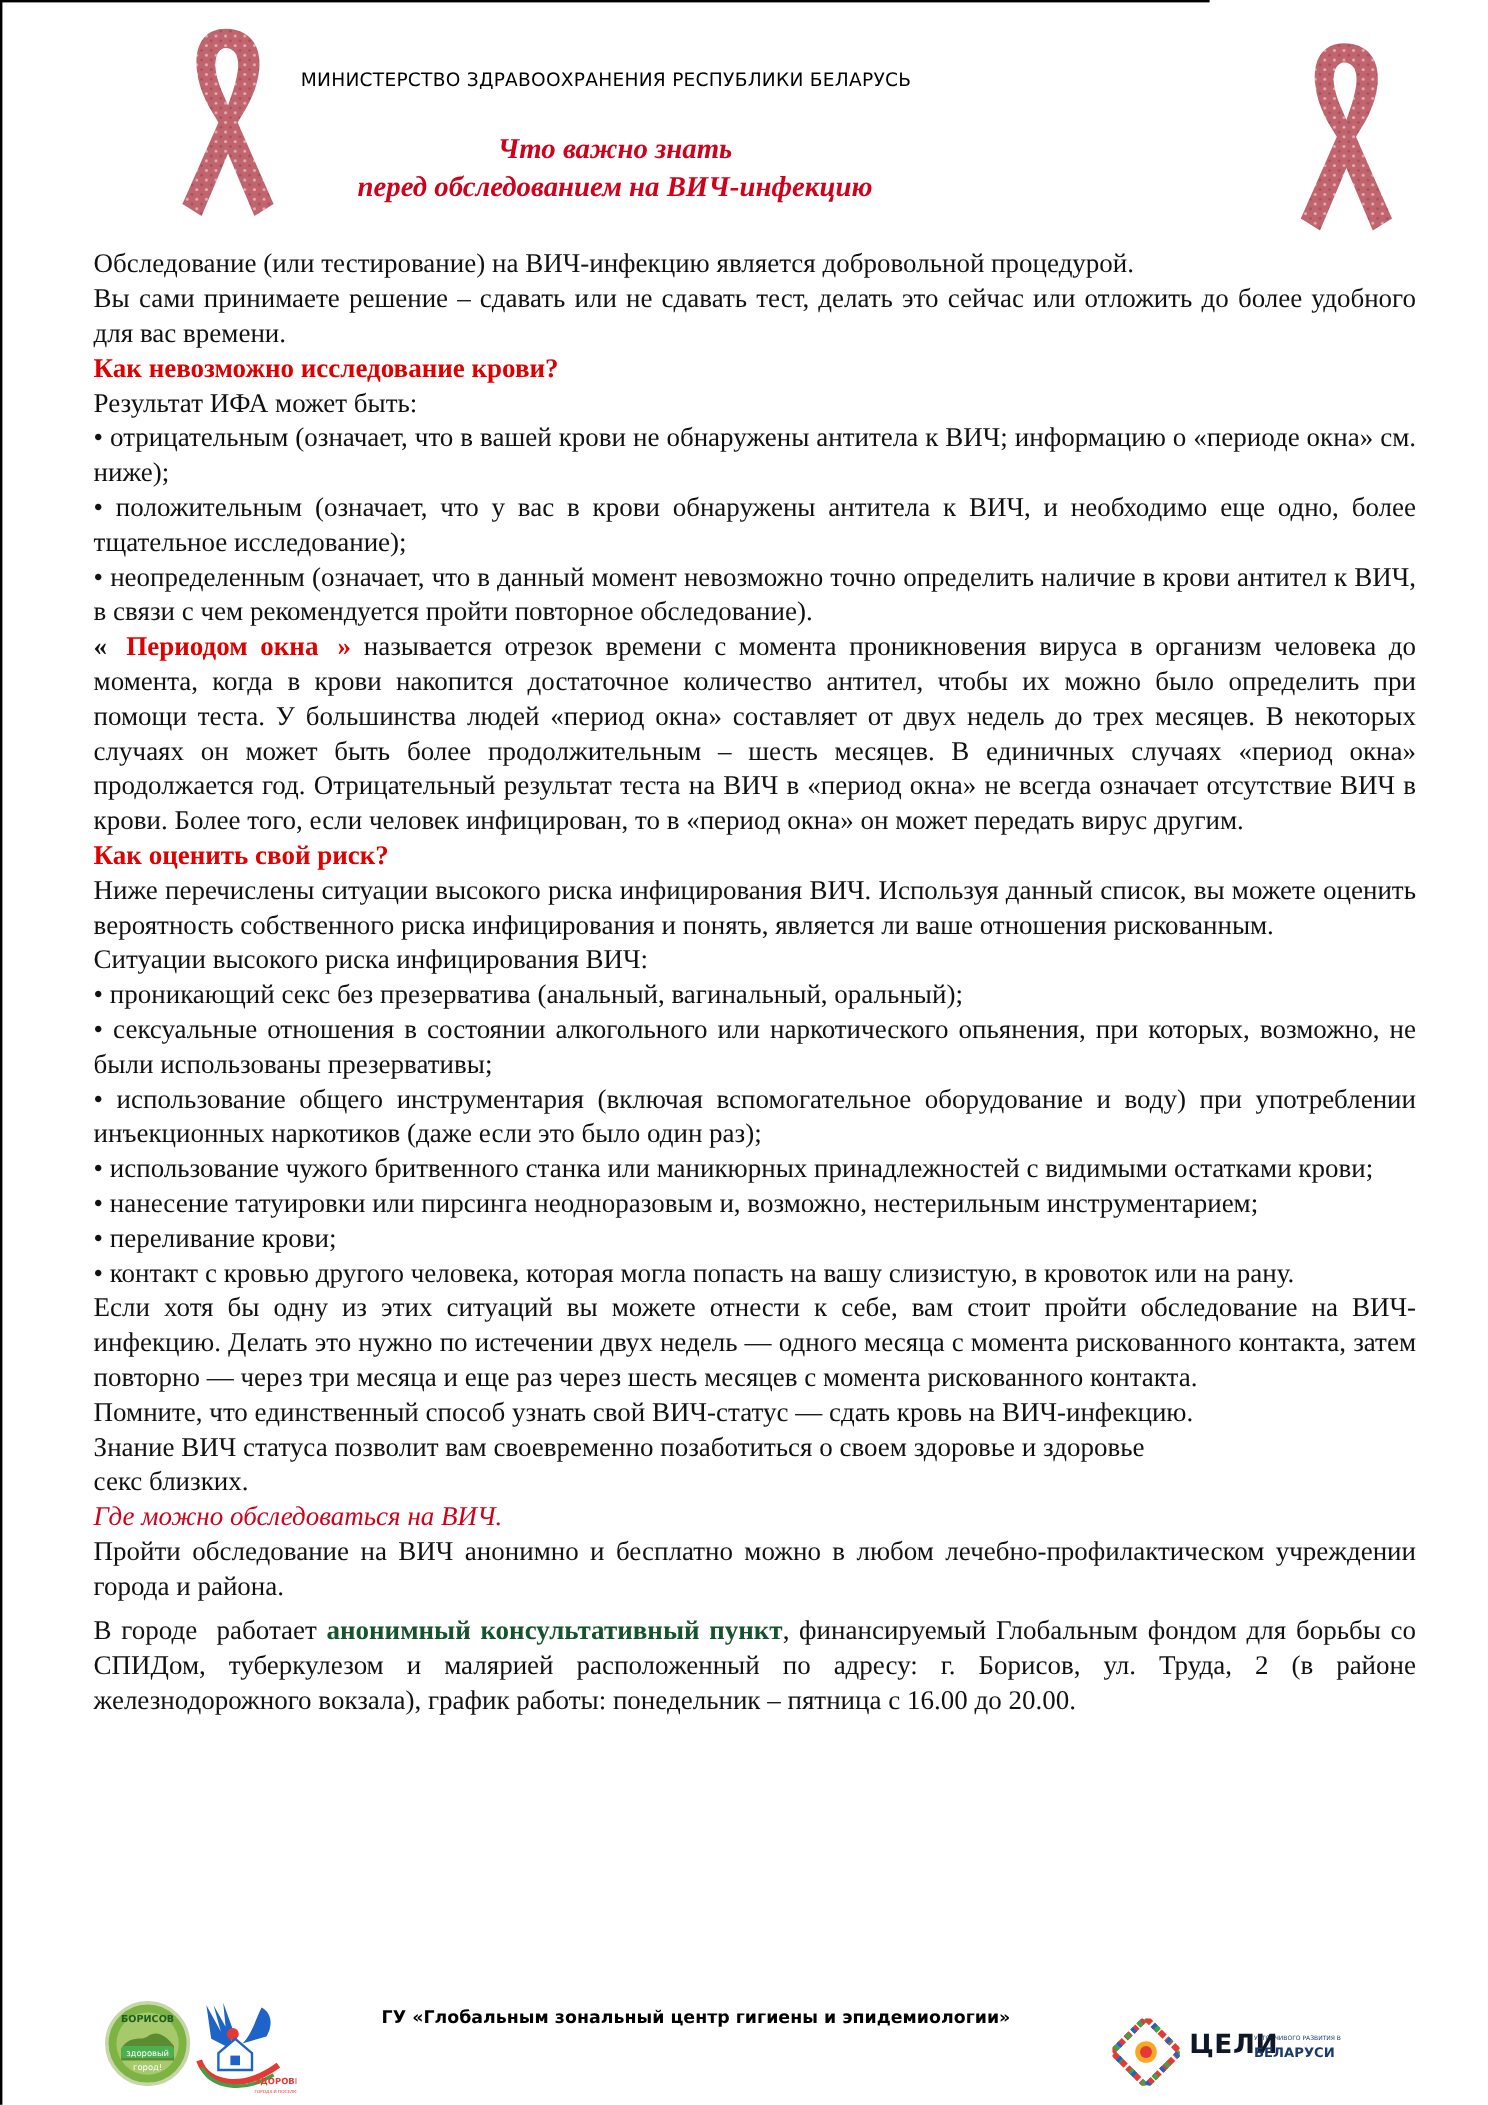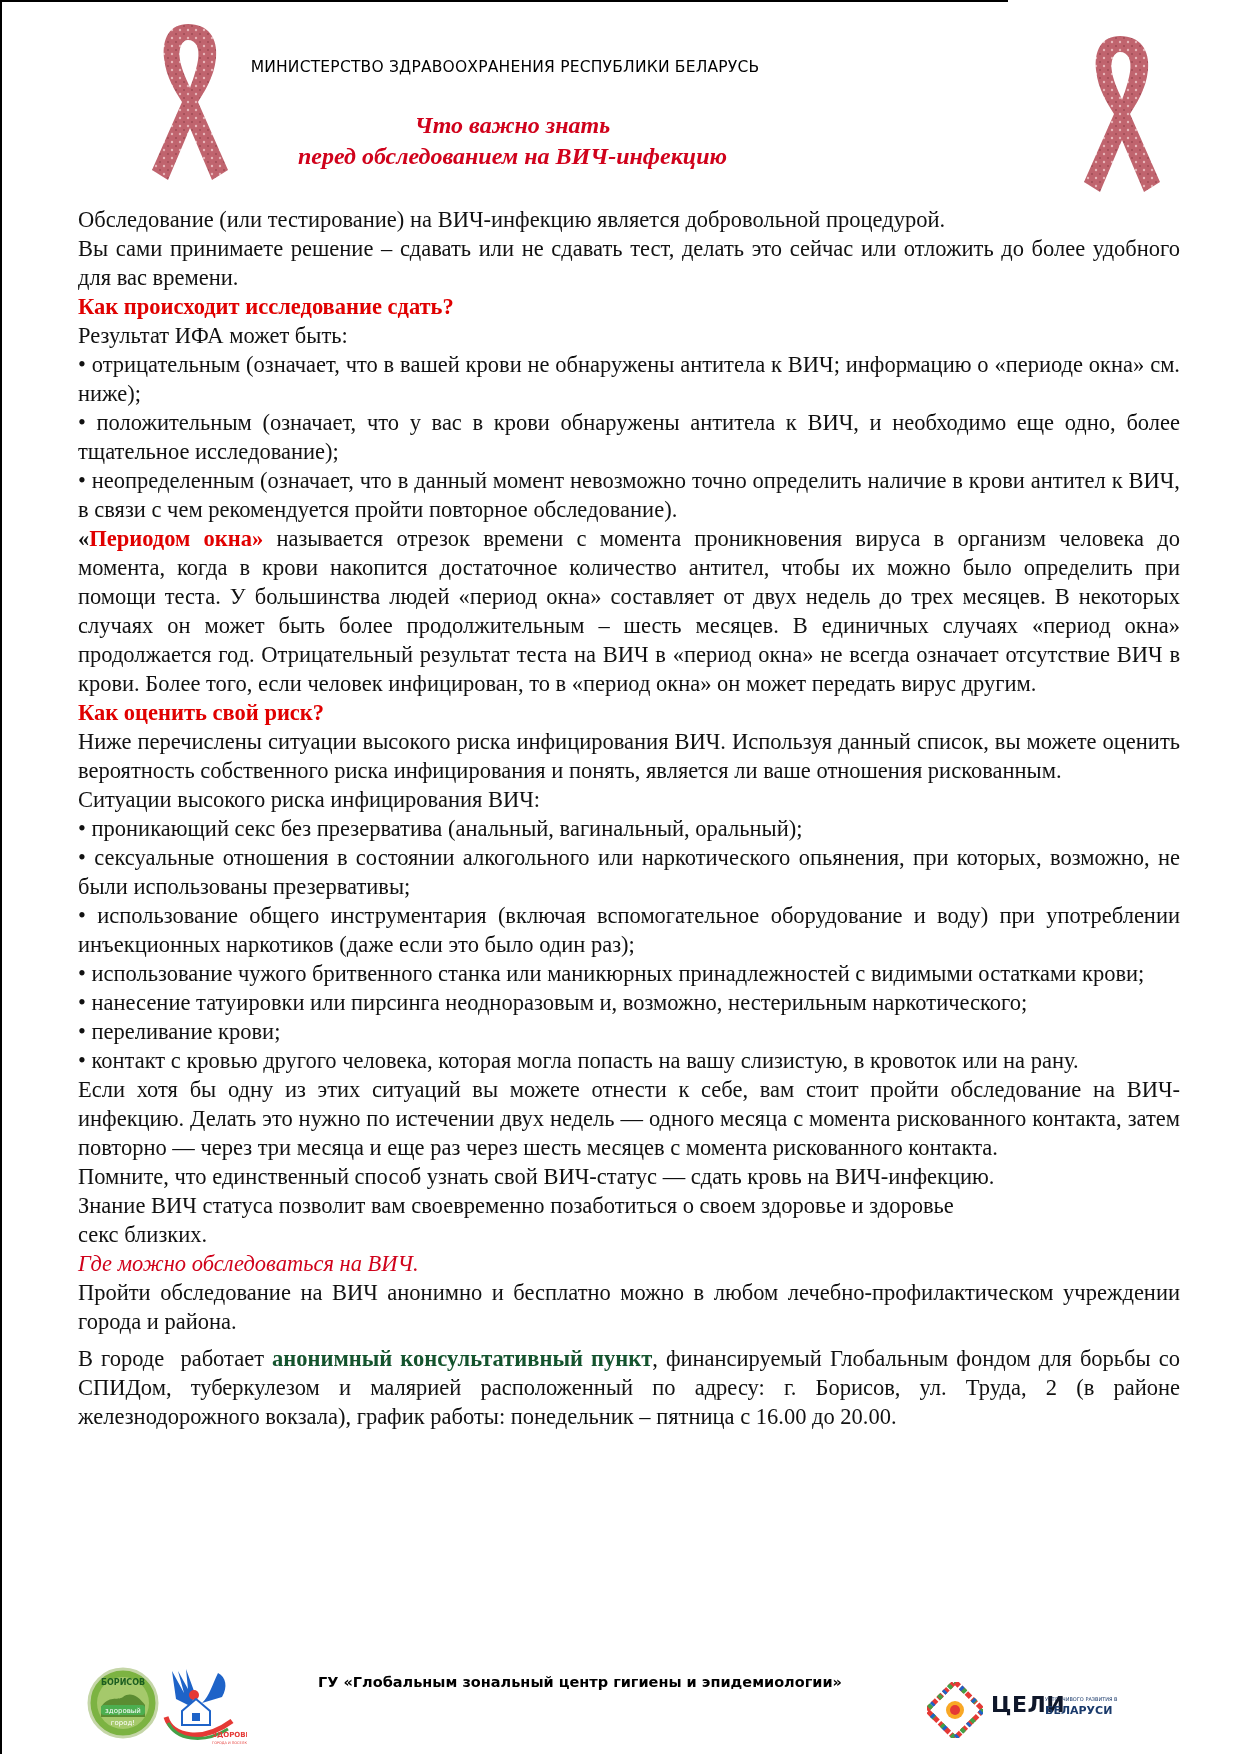--- a/index.html
+++ b/index.html
@@ -22,21 +22,21 @@
     font-size: 24px; line-height: 31px; color: #d0021b;
   }
   .body {
     position: absolute; left: 76px; width: 1102px; top: 203px;
     font-family: "Liberation Serif", serif; font-size: 22.5px; line-height: 29px;
     color: #111; text-align: justify;
   }
   .body p { margin: 0; }
   .h-red { color: #e00000; font-weight: bold; }
   .i-red { color: #d0021b; font-style: italic; }
-  .b-red { color: #e00000; font-weight: bold; }
+  .b-red { color: #e00000; font-weight: bold; margin-left: 16px; }
   .b-blue { color: #14532d; font-weight: bold; }
   .gap { margin-top: 8px !important; }
   .footer-text {
     position: absolute; left: 316px; top: 1672px;
     font-family: "DejaVu Sans", sans-serif; font-weight: bold; font-size: 14.5px; color: #000;
   }
   .logo { position: absolute; }
   .logo-borisov { left: 85px; top: 1665px; width: 72px; height: 72px; }
   .logo-healthy { left: 160px; top: 1665px; width: 85px; height: 80px; }
   .logo-goals { left: 925px; top: 1680px; width: 200px; height: 56px; }
@@ -79,35 +79,35 @@
 
   <div class="title">
     <div>Что важно знать</div>
     <div>перед обследованием на ВИЧ-инфекцию</div>
   </div>
 
   <div class="body">
     <p>Обследование (или тестирование) на ВИЧ-инфекцию является добровольной процедурой.</p>
     <p>Вы сами принимаете решение – сдавать или не сдавать тест, делать это сейчас или отложить до более удобного для вас времени.</p>
 
-    <p class="h-red">Как происходит исследование сдать?</p>
+    <p class="h-red">Как невозможно исследование крови?</p>
     <p>Результат ИФА может быть:</p>
     <p>• отрицательным (означает, что в вашей крови не обнаружены антитела к ВИЧ; информацию о «периоде окна» см. ниже);</p>
     <p>• положительным (означает, что у вас в крови обнаружены антитела к ВИЧ, и необходимо еще одно, более тщательное исследование);</p>
     <p>• неопределенным (означает, что в данный момент невозможно точно определить наличие в крови антител к ВИЧ, в связи с чем рекомендуется пройти повторное обследование).</p>
     <p><span style="font-weight:bold">«</span><span class="b-red">Периодом окна</span><span class="b-red">»</span><span> называется отрезок времени с момента проникновения вируса в организм человека до момента, когда в крови накопится достаточное количество антител, чтобы их можно было определить при помощи теста. У большинства людей «период окна» составляет от двух недель до трех месяцев. В некоторых случаях он может быть более продолжительным – шесть месяцев. В единичных случаях «период окна» продолжается год. Отрицательный результат теста на ВИЧ в «период окна» не всегда означает отсутствие ВИЧ в крови. Более того, если человек инфицирован, то в «период окна» он может передать вирус другим.</span></p>
 
     <p class="h-red">Как оценить свой риск?</p>
     <p>Ниже перечислены ситуации высокого риска инфицирования ВИЧ. Используя данный список, вы можете оценить вероятность собственного риска инфицирования и понять, является ли ваше отношения рискованным.</p>
     <p>Ситуации высокого риска инфицирования ВИЧ:</p>
     <p>• проникающий секс без презерватива (анальный, вагинальный, оральный);</p>
     <p>• сексуальные отношения в состоянии алкогольного или наркотического опьянения, при которых, возможно, не были использованы презервативы;</p>
     <p>• использование общего инструментария (включая вспомогательное оборудование и воду) при употреблении инъекционных наркотиков (даже если это было один раз);</p>
     <p>• использование чужого бритвенного станка или маникюрных принадлежностей с видимыми остатками крови;</p>
-    <p>• нанесение татуировки или пирсинга неодноразовым и, возможно, нестерильным наркотического;</p>
+    <p>• нанесение татуировки или пирсинга неодноразовым и, возможно, нестерильным инструментарием;</p>
     <p>• переливание крови;</p>
     <p>• контакт с кровью другого человека, которая могла попасть на вашу слизистую, в кровоток или на рану.</p>
     <p>Если хотя бы одну из этих ситуаций вы можете отнести к себе, вам стоит пройти обследование на ВИЧ-инфекцию. Делать это нужно по истечении двух недель — одного месяца с момента рискованного контакта, затем повторно — через три месяца и еще раз через шесть месяцев с момента рискованного контакта.</p>
     <p>Помните, что единственный способ узнать свой ВИЧ-статус — сдать кровь на ВИЧ-инфекцию.</p>
     <p style="text-align:left">Знание ВИЧ статуса позволит вам своевременно позаботиться о своем здоровье и здоровье</p>
     <p style="text-align:left">секс близких.</p>
 
     <p class="i-red">Где можно обследоваться на ВИЧ.</p>
     <p>Пройти обследование на ВИЧ анонимно и бесплатно можно в любом лечебно-профилактическом учреждении города и района.</p>
     <p class="gap" style="margin-top:9px"><span style="white-space:pre">В городе  работает </span><span class="b-blue">анонимный консультативный пункт</span><span>, финансируемый Глобальным фондом для борьбы со СПИДом, туберкулезом и малярией расположенный по адресу: г. Борисов, ул. Труда, 2 (в районе железнодорожного вокзала), график работы: понедельник – пятница с 16.00 до 20.00.</span></p>

